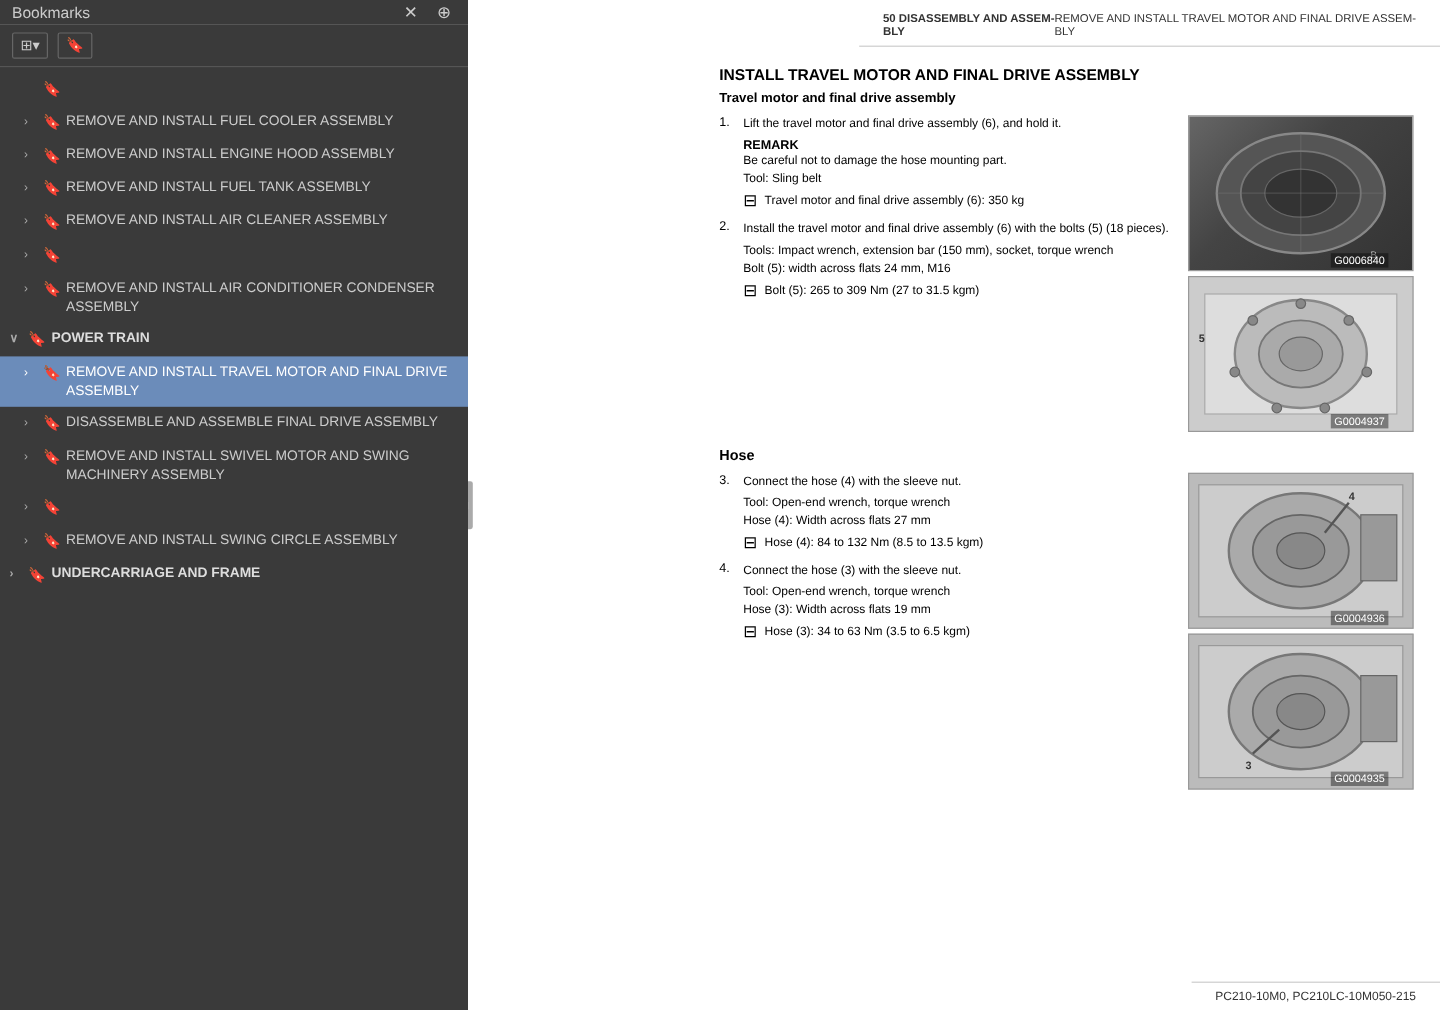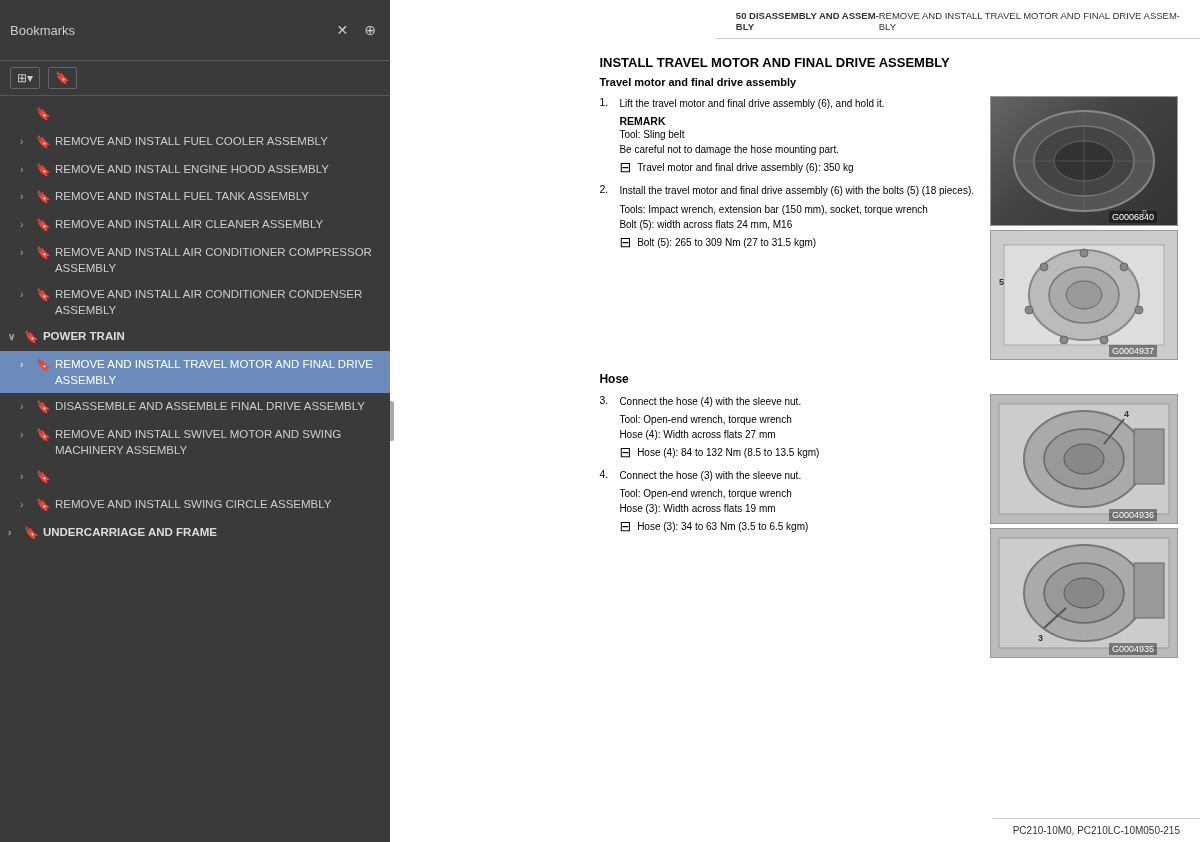--- a/index.html
+++ b/index.html
@@ -13,21 +13,21 @@
       display: flex;
       flex-direction: column;
       height: 842px;
       overflow: hidden;
     }
 
     .bookmarks-header {
       display: flex;
       align-items: center;
       justify-content: space-between;
-      padding: 20px 10px;
+      padding: 0 10px;
       background: #3a3a3a;
       border-bottom: 1px solid #555;
       color: #ccc;
       font-size: 13px;
     }
 
     .bookmarks-title {
       font-size: 13px;
       color: #ccc;
     }
@@ -353,21 +353,20 @@
 
     <div class="bookmark-item indent-1">
       <span class="expand-arrow">›</span>
       <span class="bookmark-icon">🔖</span>
       <span class="bookmark-text">REMOVE AND INSTALL AIR CLEANER ASSEMBLY</span>
     </div>
 
     <div class="bookmark-item indent-1">
       <span class="expand-arrow">›</span>
       <span class="bookmark-icon">🔖</span>
-      <span class="bookmark-text">REMOVE AND INSTALL AIR CONDITIONER COMPRESSOR ASSEMBLY</span>
     </div>
 
     <div class="bookmark-item indent-1">
       <span class="expand-arrow">›</span>
       <span class="bookmark-icon">🔖</span>
       <span class="bookmark-text">REMOVE AND INSTALL AIR CONDITIONER CONDENSER ASSEMBLY</span>
     </div>
 
     <div class="bookmark-item section-header" style="padding-left:8px;">
       <span class="expand-arrow">∨</span>
@@ -434,22 +433,22 @@
 
     <div class="content-layout">
       <div class="content-text">
 
         <div class="step-item">
           <span class="step-num">1.</span>
           <div class="step-body">
             <span class="step-detail">Lift the travel motor and final drive assembly (6), and hold it.</span>
             <div style="margin-top:4px;">
               <div class="remark-label">REMARK</div>
+              <div class="step-detail">Be careful not to damage the hose mounting part.</div>
               <div class="step-detail">Tool: Sling belt</div>
-              <div class="step-detail">Be careful not to damage the hose mounting part.</div>
               <div class="torque-line">
                 <span style="font-size:14px;">⊟</span>
                 <span class="step-detail">Travel motor and final drive assembly (6): 350 kg</span>
               </div>
             </div>
           </div>
         </div>
 
         <div class="step-item" style="margin-top:8px;">
           <span class="step-num">2.</span>

